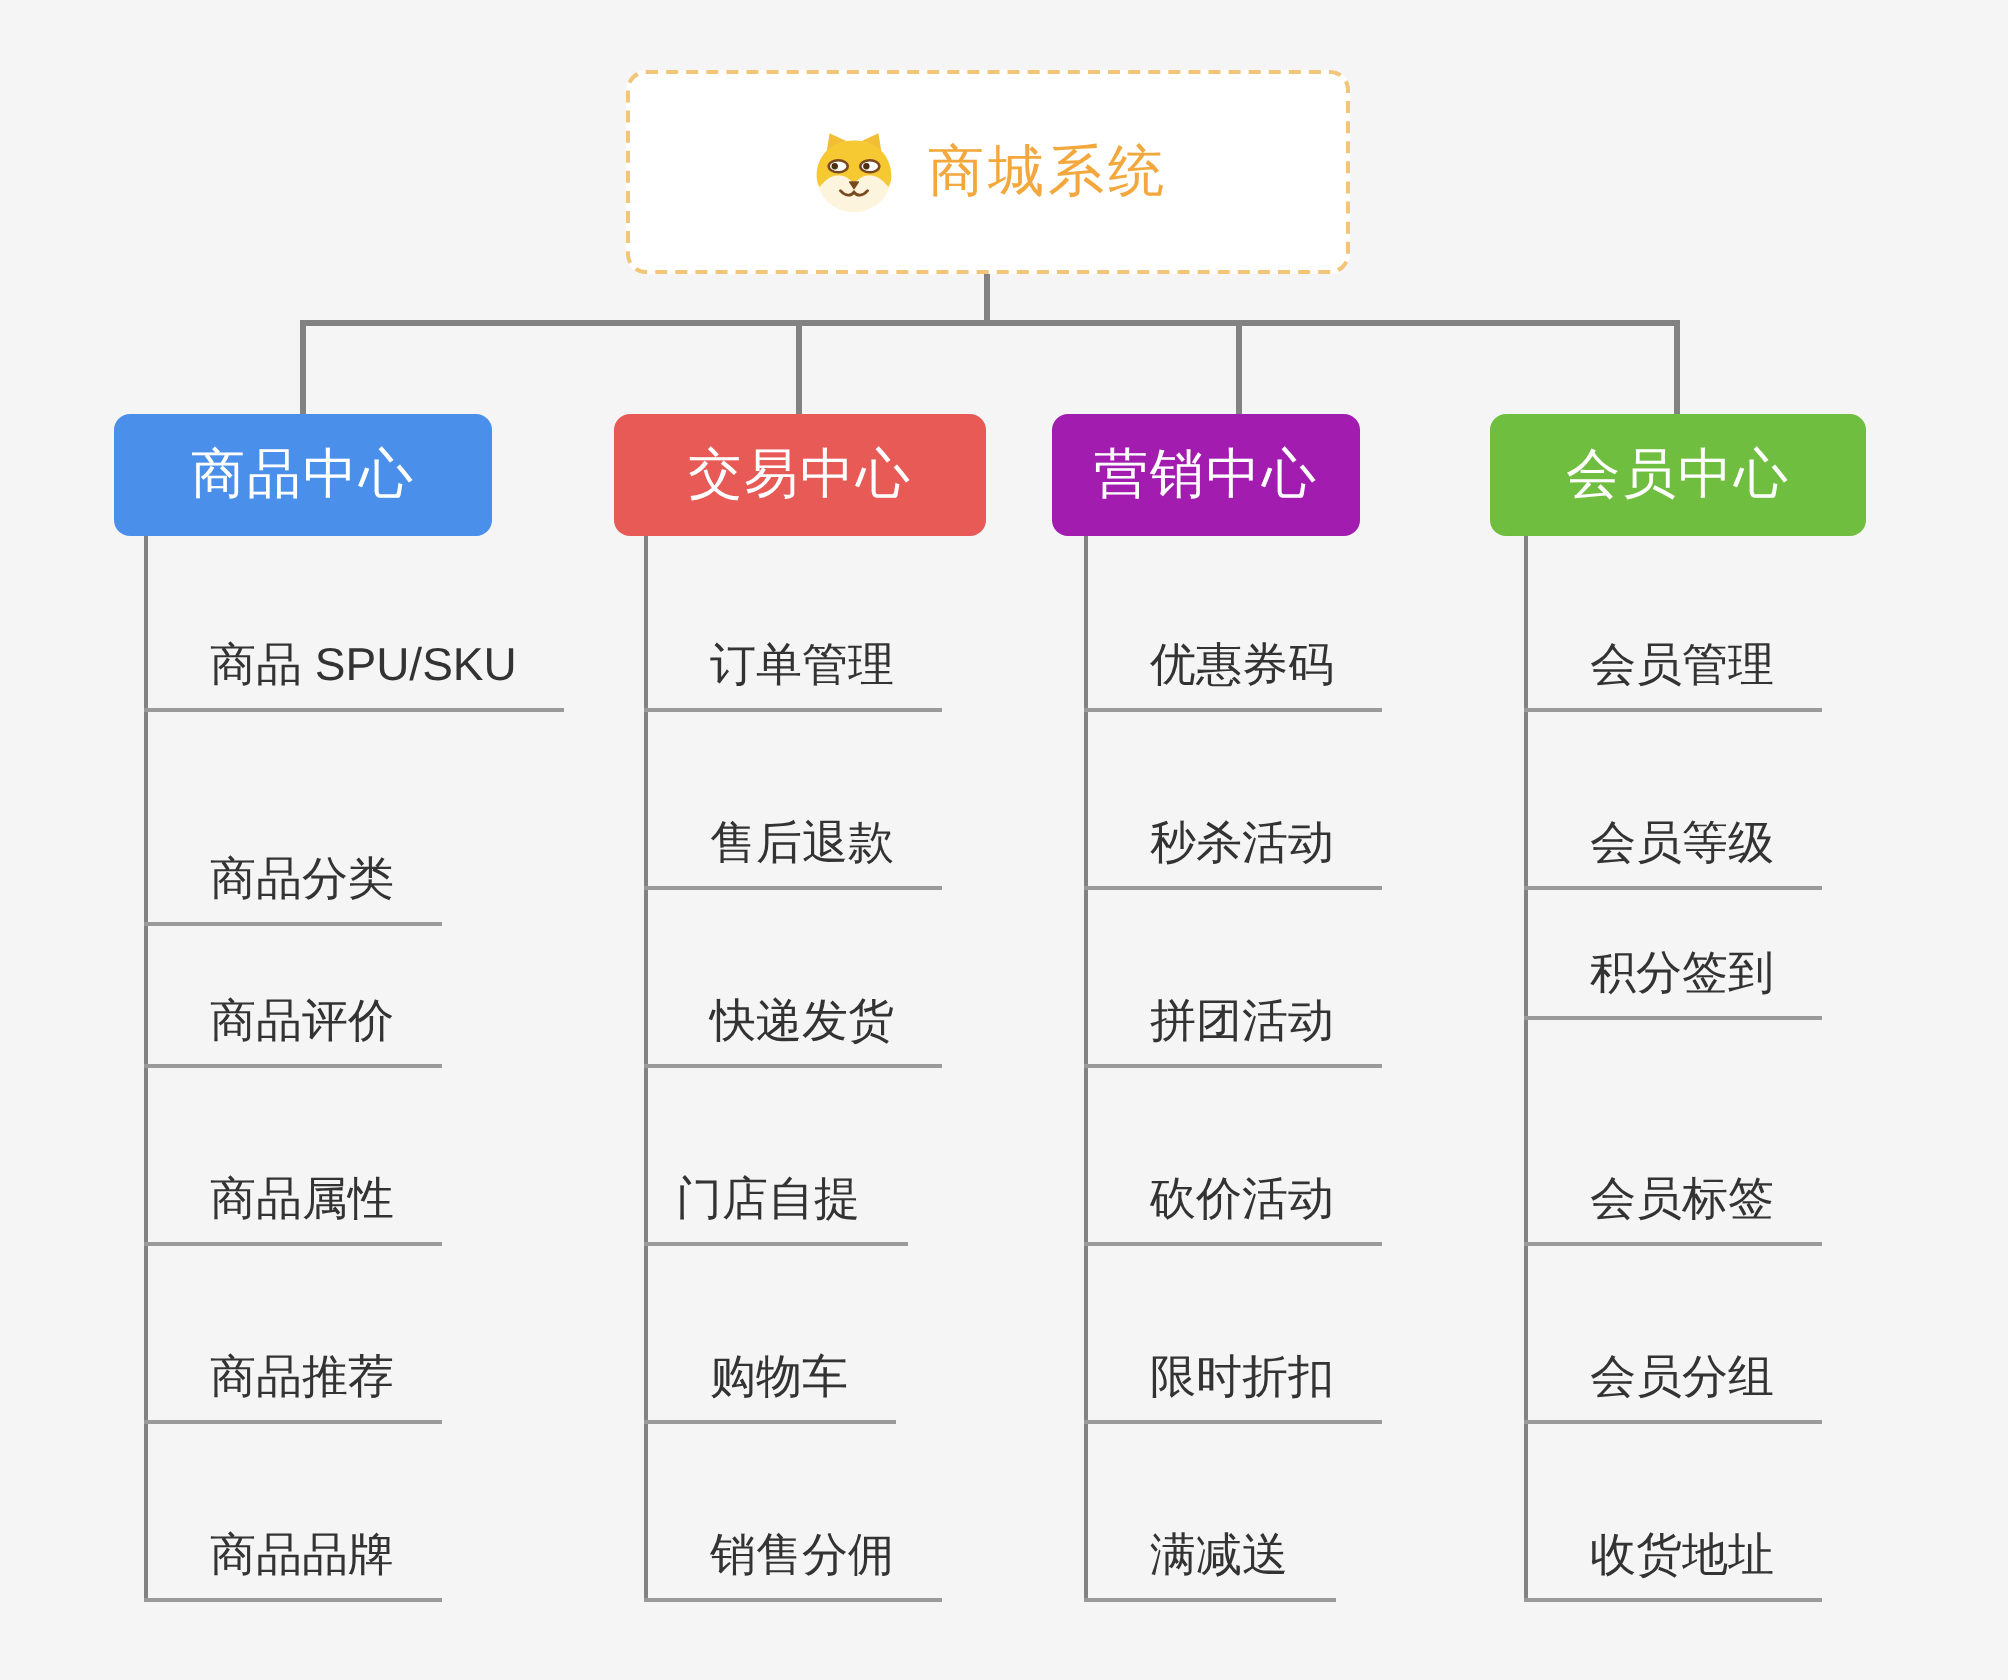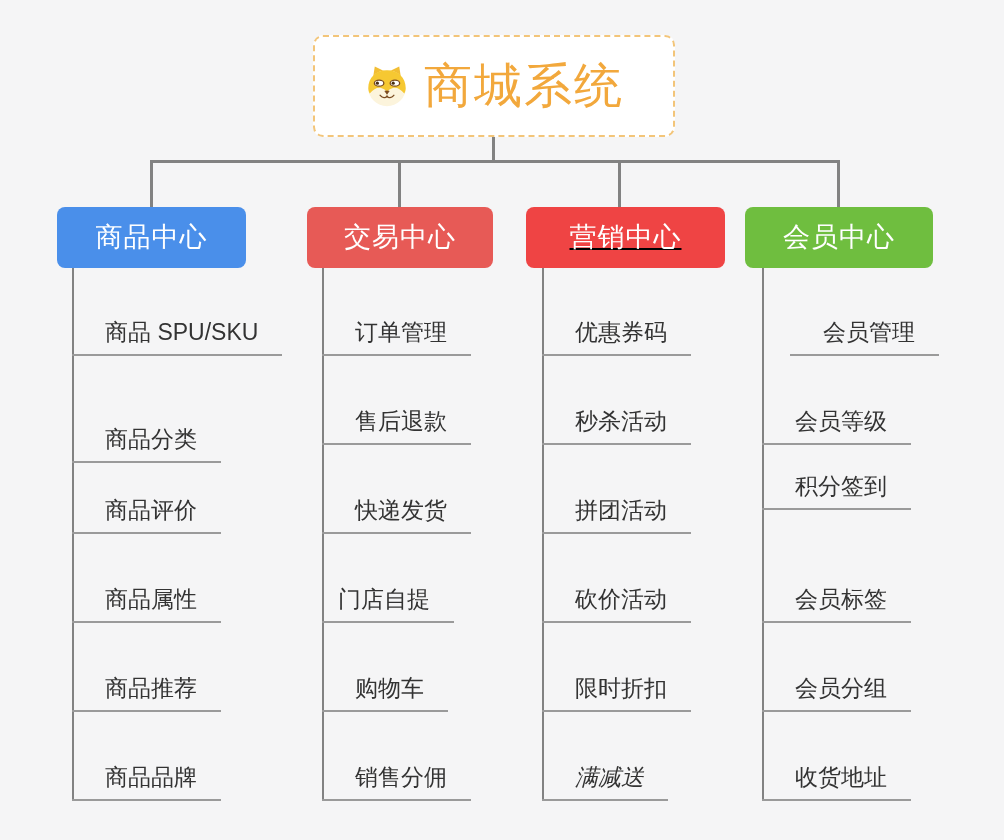--- a/index.html
+++ b/index.html
@@ -16,21 +16,21 @@
   
   .root-node{
     position:absolute;left:313px;top:35px;width:362px;height:102px;
     background:#ffffff;
     border:2px dashed var(--root-border,#f3c579);
     border-radius:10px;
     box-sizing:border-box;
     display:flex;align-items:center;justify-content:center;gap:14px;
   }
   .root-title{
-    font-size:48px;line-height:1;
+    font-size:28px;line-height:1;
     color:var(--root-text,#f2a83c);
     letter-spacing:2px;
     white-space:nowrap;
   }
   
   .line{position:absolute;background:var(--connector,#828282);}
   
   .branch{
     position:absolute;top:207px;height:61px;
     border-radius:8px;
@@ -78,21 +78,21 @@
   <div class="line" style="left:398px;top:160px;width:3px;height:48px;"></div>
   <div class="line" style="left:618px;top:160px;width:3px;height:48px;"></div>
   <div class="line" style="left:837px;top:160px;width:3px;height:48px;"></div>
 
   <div class="branch" style="left: 57px; width: 189px; background-color: rgb(74, 143, 234);">
     <span class="branch-label">商品中心</span>
   </div>
   <div class="branch" style="left: 307px; width: 186px; background-color: rgb(231, 90, 86);">
     <span class="branch-label">交易中心</span>
   </div>
-  <div class="branch" style="left: 526px; width: 199px; background-color: #ef4444; text-decoration: underline;">
+  <div class="branch" style="left: 526px; width: 154px; background-color: #a21caf;">
     <span class="branch-label">营销中心</span>
   </div>
   <div class="branch" style="left: 745px; width: 188px; background-color: rgb(111, 190, 63);">
     <span class="branch-label">会员中心</span>
   </div>
 
   <div class="line" style="left:72px;top:268px;width:2px;height:533px;"></div>
   <div class="line" style="left:322px;top:268px;width:2px;height:533px;"></div>
   <div class="line" style="left:542px;top:268px;width:2px;height:533px;"></div>
   <div class="line" style="left:762px;top:268px;width:2px;height:533px;"></div>
@@ -109,22 +109,22 @@
   <div class="leaf" style="left:322px;top:494px;">快递发货</div>
   <div class="leaf" style="left:322px;top:583px;padding-left:16px;">门店自提</div>
   <div class="leaf" style="left:322px;top:672px;">购物车</div>
   <div class="leaf" style="left:322px;top:761px;text-align:center;">销售分佣</div>
 
   <div class="leaf" style="left:542px;top:316px;">优惠券码</div>
   <div class="leaf" style="left:542px;top:405px;">秒杀活动</div>
   <div class="leaf" style="left:542px;top:494px;">拼团活动</div>
   <div class="leaf" style="left:542px;top:583px;">砍价活动</div>
   <div class="leaf" style="left:542px;top:672px;">限时折扣</div>
-  <div class="leaf" style="left:542px;top:761px;font-style:italic;">满减送</div>
+  <div class="leaf" style="left:542px;top:761px;">满减送</div>
 
-  <div class="leaf" style="left:762px;top:316px;margin-left:28px;">会员管理</div>
+  <div class="leaf" style="left:762px;top:316px;">会员管理</div>
   <div class="leaf" style="left:762px;top:405px;">会员等级</div>
   <div class="leaf" style="left:762px;top:470px;">积分签到</div>
   <div class="leaf" style="left:762px;top:672px;">会员分组</div>
   <div class="leaf" style="left:762px;top:583px;">会员标签</div>
   <div class="leaf" style="left:762px;top:761px;">收货地址</div>
 
 </div>
 
 </body></html>

